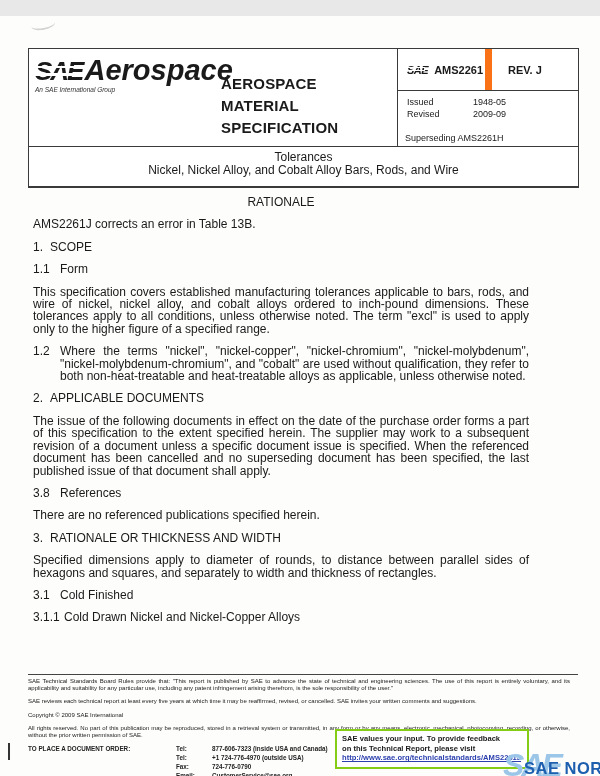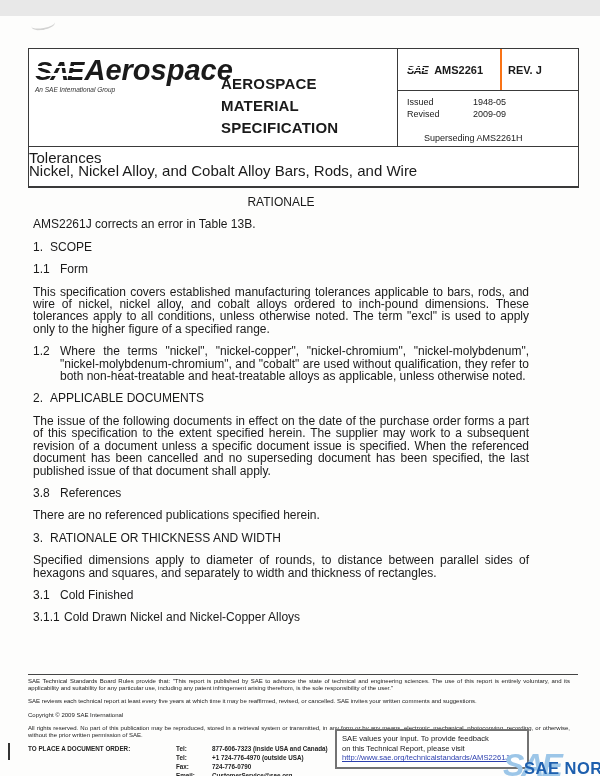--- a/index.html
+++ b/index.html
@@ -21,26 +21,26 @@
   .stripes::after{content:"";position:absolute;left:0;right:3px;top:58%;height:2.5px;background:#fff;transform:skewX(-25deg)}
   .logo-aero{font-size:29px;font-style:italic;font-weight:700;letter-spacing:0;margin-left:2px}
   .logo-tag{font-size:6.5px;font-style:italic;color:#333;margin-top:2px}
   .doc-type{position:absolute;left:192px;top:24px;width:160px;font-size:15px;font-weight:bold;line-height:22px;letter-spacing:.2px}
   .hdr-info{width:180px;border-left:1px solid #3a3a3a;display:flex;flex-direction:column}
   .spec-row{display:flex;border-bottom:1px solid #3a3a3a;flex:0 0 41px}
   .spec-id{flex:1;display:flex;align-items:center;padding-left:9px;gap:6px}
   .spec-sae{font-size:11px;font-weight:bold;font-style:italic;position:relative;display:inline-block;letter-spacing:-.5px}
   .spec-sae.stripes::before{height:1px}.spec-sae.stripes::after{height:1px}
   .spec-num{font-size:11px;font-weight:bold}
-  .spec-rev{width:70px;border-left:2px solid #f97316;display:flex;align-items:center;padding-left:6px;font-size:11px;font-weight:bold}
+  .spec-rev{width:70px;border-left:7px solid #f97316;display:flex;align-items:center;padding-left:16px;font-size:11px;font-weight:bold}
   .dates{flex:1;position:relative;font-size:9px;padding:6px 0 0 9px}
   .date-row{display:flex;line-height:11.5px}
   .date-label{width:66px}
-  .superseding{position:absolute;left:26px;bottom:3px;font-size:9px}
-  .subject{height:35px;text-align:left;font-size:15px;line-height:13px;padding-top:4px}
+  .superseding{position:absolute;left:7px;bottom:3px;font-size:9px}
+  .subject{height:35px;text-align:center;font-size:12px;line-height:13px;padding-top:4px}
 
   
   .body{position:absolute;left:33px;top:180px;width:496px;font-size:12px;line-height:12.4px}
   .center{text-align:center}
   .blk{margin-top:10px}
   .para{margin:10px 0 0;text-align:justify}
   .num1{display:inline-block;width:17px}
   .num2{display:inline-block;width:27px}
   .num3{display:inline-block;width:31px}
   .hang{display:flex}
@@ -50,22 +50,22 @@
   
   .footer{position:absolute;left:28px;top:658px;width:550px;border-top:1px solid #444;font-size:6px;line-height:7.2px;color:#222}
   .fp{margin-top:3px;text-align:justify;padding-right:8px}
   .fp.single{text-align:left}
   .order{margin-top:5px;font-weight:bold;font-size:6.3px}
   .orow{display:flex;line-height:8.8px}
   .oleft{width:148px}
   .olab{display:inline-block;width:36px}
   .webrow{margin-top:2px}
 
-  .feedback{position:absolute;left:335px;top:713px;width:180px;border:2px solid #737373;background:#fff;
-            padding:3px 5px 4px;font-size:7.6px;line-height:9.7px;font-weight:normal}
+  .feedback{position:absolute;left:335px;top:713px;width:180px;border:2px solid #84cc16;background:#fff;
+            padding:3px 5px 4px;font-size:7.6px;line-height:9.7px;font-weight:bold}
   .feedback a{color:#2b3fae;text-decoration:underline}
 
   .revbar{position:absolute;left:8px;top:727px;width:2px;height:17px;background:#333}
 
   
   .wm{position:absolute;left:503px;top:735px;width:120px;height:41px}
   .wm-sae{position:absolute;left:0;top:-2px;font-size:32px;font-weight:bold;font-style:italic;
           color:#9cc6e8;letter-spacing:-3px;line-height:1}
   .wm-norm{position:absolute;left:21px;top:8px;font-size:16.5px;font-weight:bold;color:#1d5fae;
            letter-spacing:.5px;white-space:nowrap}

